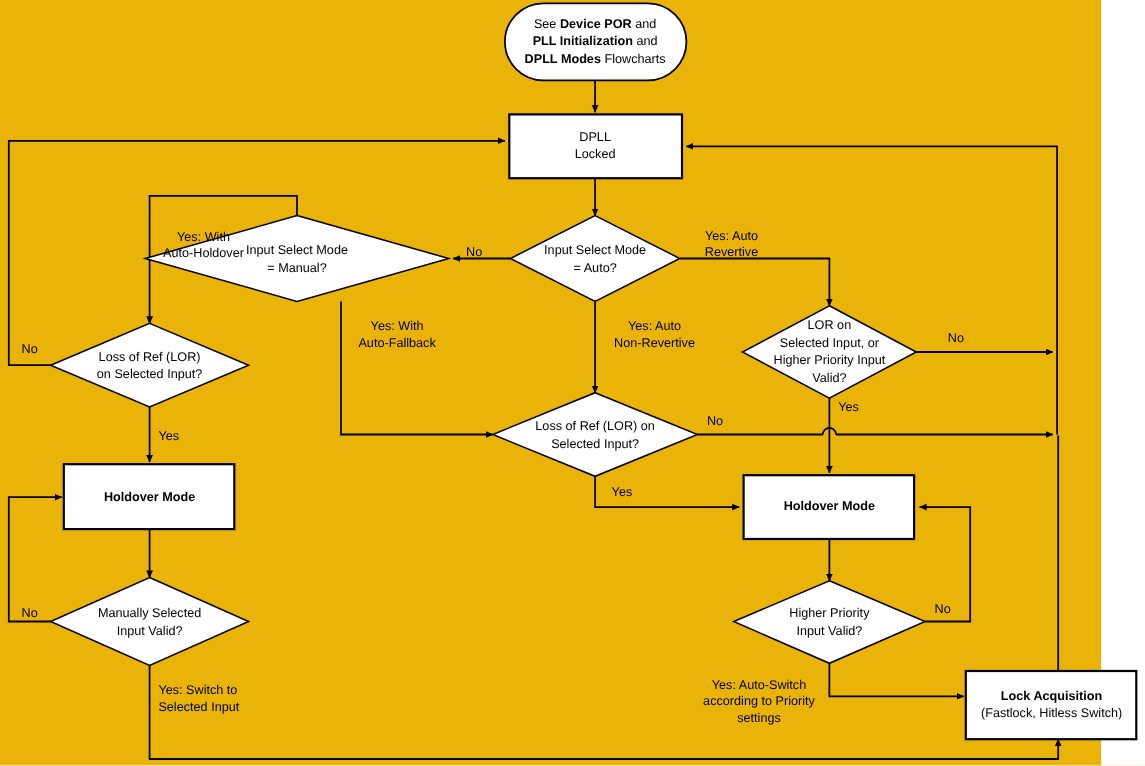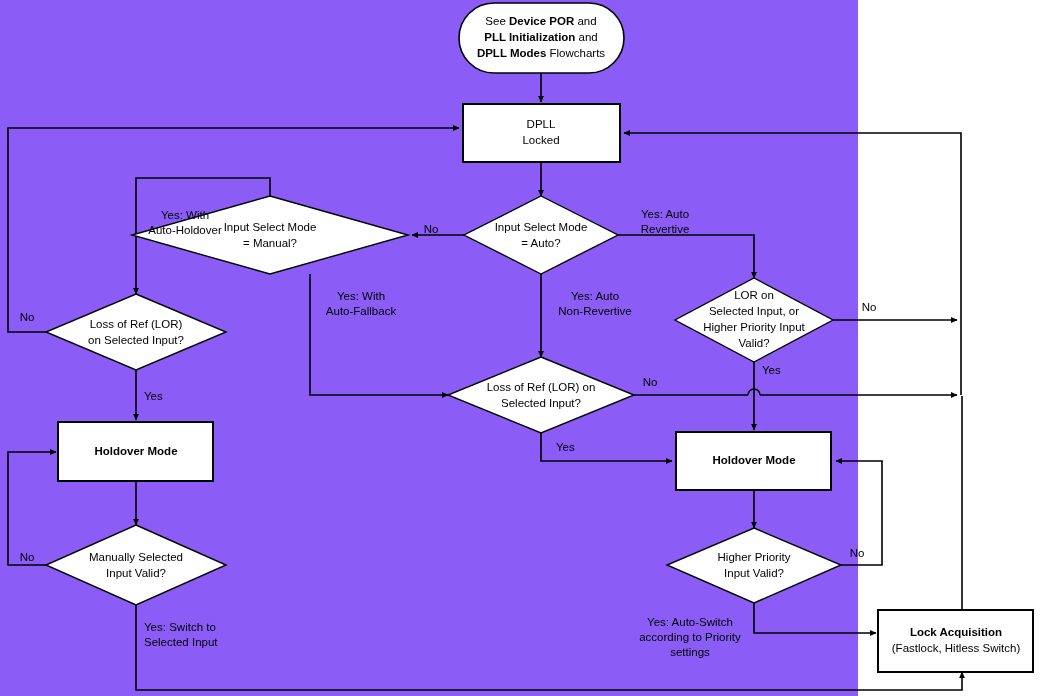--- a/index.html
+++ b/index.html
@@ -2,23 +2,23 @@
 <html><head>
 <meta charset="utf-8">
 <style>
   html, body {
     margin: 0;
     padding: 0;
     background: #ffffff;
   }
   #chart-root {
     position: relative;
-    width: 858px;
+    width: 1001px;
     height: 696px;
-    background: #8b5cf6;
+    background: #eab308;
     font-family: "Liberation Sans", sans-serif;
   }
   svg#flow {
     display: block;
     width: 1041px;
     height: 696px;
   }
   .node-shape {
     fill: #ffffff;
     stroke: #000000;

